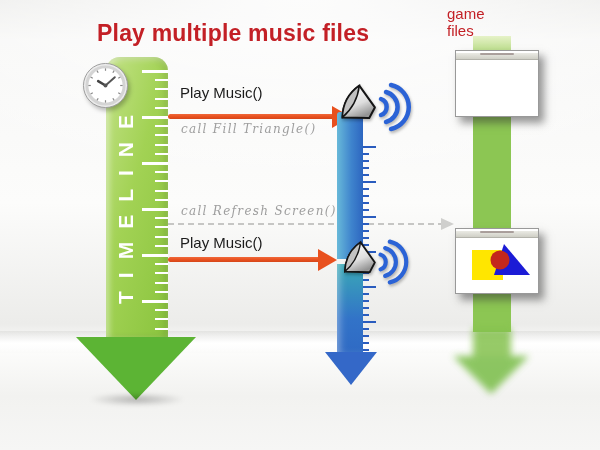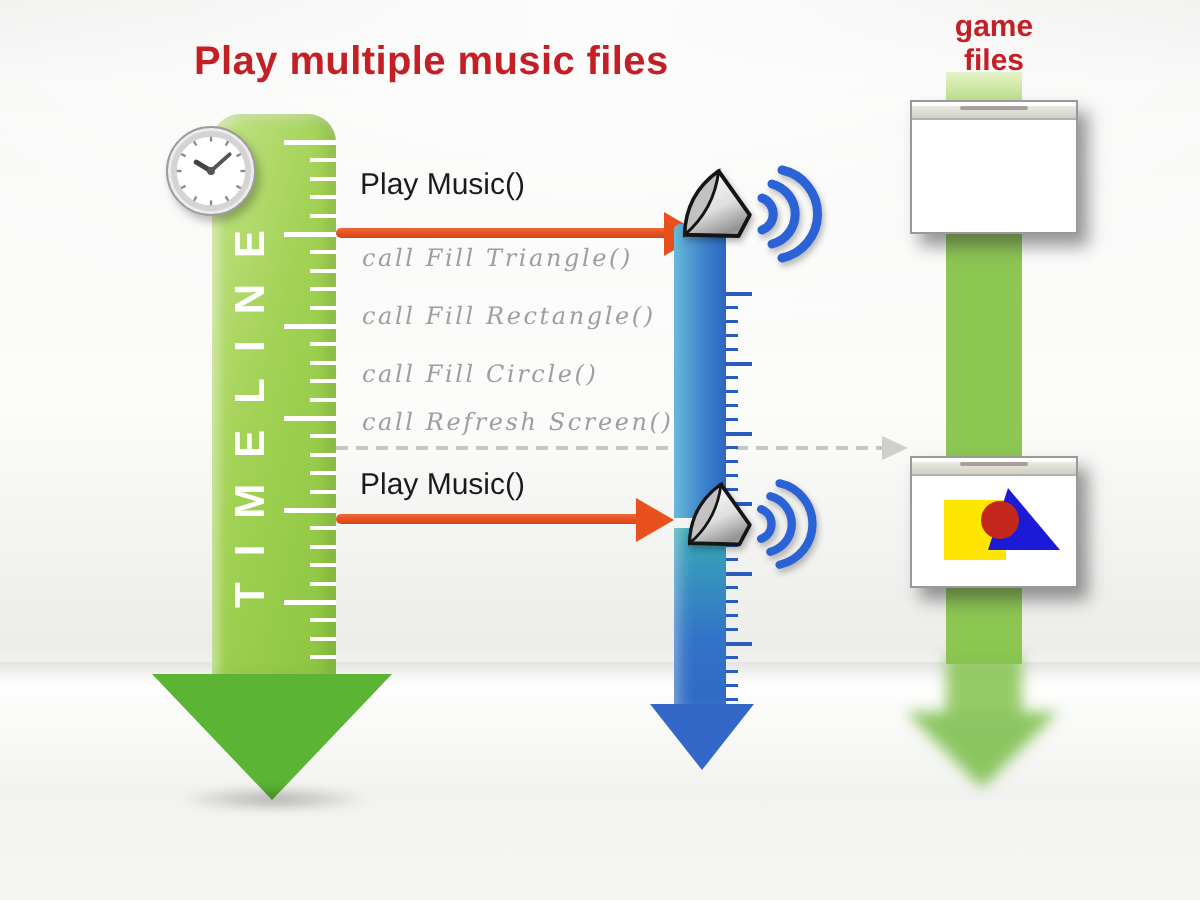--- a/index.html
+++ b/index.html
@@ -5,21 +5,21 @@
   html,body{margin:0;padding:0;background:#fff;}
   #canvas{
     position:relative;width:600px;height:450px;overflow:hidden;
     font-family:"Liberation Sans",sans-serif;
     background:
       radial-gradient(130% 80% at 50% -5%, rgba(255,255,255,.95), rgba(255,255,255,0) 60%),
       linear-gradient(to bottom,#ebebe9 0%,#f7f7f6 9%,#fcfcfb 45%,#ececea 72%,#fdfdfc 77%,#f2f2f0 88%,#f6f6f5 100%);
   }
   .abs{position:absolute;}
   
-  .title{left:97px;top:20px;font-size:20px;font-weight:600;color:#c32026;letter-spacing:.2px;}
+  .title{left:97px;top:20px;font-size:23px;font-weight:600;color:#c32026;letter-spacing:.2px;}
   
   .floor{left:0;top:331px;width:600px;height:22px;
     background:linear-gradient(to bottom,rgba(190,190,188,.28),rgba(255,255,255,.95) 55%,rgba(246,246,244,.2));}
   
   .tl-bar{left:106px;top:57px;width:62px;height:281px;border-radius:14px 14px 0 0;
     background:linear-gradient(105deg,#c3e287 0%,#a2d254 45%,#8ac43e 100%);
     box-shadow:inset -4px 0 7px rgba(0,0,0,.10), inset 3px 2px 6px rgba(255,255,255,.45);}
   .tl-bar::before{content:"";position:absolute;right:0;top:13px;bottom:2px;width:26px;
     background:repeating-linear-gradient(to bottom,#ffffff 0 2.6px,transparent 2.6px 46px);}
   .tl-bar::after{content:"";position:absolute;right:0;top:13px;bottom:2px;width:13px;
@@ -48,22 +48,22 @@
     background:linear-gradient(to bottom,#3aa9b6,#3273c8 62%,#2f6ac4);
     box-shadow:inset 6px 0 8px -4px rgba(255,255,255,.45);}
   .br-ticks-minor{left:363px;top:146px;width:6px;height:206px;
     background:repeating-linear-gradient(to bottom,#2a5cbe 0 1.7px,transparent 1.7px 7px);}
   .br-ticks-major{left:363px;top:146px;width:13px;height:206px;
     background:repeating-linear-gradient(to bottom,#2a5cbe 0 2px,transparent 2px 35px);}
   .br-head{left:325px;top:352px;width:0;height:0;
     border-left:26px solid transparent;border-right:26px solid transparent;border-top:33px solid #3468c8;}
   .speaker{filter:drop-shadow(1px 2px 1.5px rgba(0,0,0,.28));}
   
-  .gw-label{left:447px;top:6px;width:100px;text-align:center;color:#c32026;
-    font-size:15px;font-weight:700;line-height:1.12;}
+  .gw-label{left:447px;top:6px;width:100px;color:#c32026;
+    font-size:15px;font-weight:400;line-height:1.12;}
   .g-band{left:473px;top:36px;width:38px;height:296px;z-index:1;
     background:linear-gradient(to bottom,#e6f2c8 0,#aad573 7%,#8cc653 14%,#8cc653 100%);}
   .g-band-end{left:448px;top:328px;width:84px;height:72px;filter:blur(3.5px);opacity:.85;z-index:1;}
   .g-band-end .stem{position:absolute;left:25px;top:0;width:38px;height:32px;background:#85c24e;}
   .g-band-end .tip{position:absolute;left:5px;top:28px;width:0;height:0;
     border-left:38px solid transparent;border-right:38px solid transparent;border-top:38px solid #79bd47;}
   .gwin{width:82px;background:#fff;border:1px solid #999;box-shadow:5px 6px 8px rgba(50,50,50,.5);z-index:2;}
   .gwin .tbar{height:6px;border-bottom:1px solid #b3b3ab;
     background:linear-gradient(#eaeae4,#cfcfc6);}
   .gwin .tbar::after{content:"";display:block;width:34px;height:2px;margin:2px auto 0;
@@ -101,22 +101,20 @@
       <line x1="8.8" y1="15.3" x2="11" y2="16.5"></line>
         <line x1="15.3" y1="8.8" x2="16.5" y2="11"></line>
     </g>
     <line x1="24" y1="24" x2="16.5" y2="19.5" stroke="#444" stroke-width="2.6" stroke-linecap="round"></line>
     <line x1="24" y1="24" x2="33.5" y2="15.5" stroke="#555" stroke-width="2" stroke-linecap="round"></line>
     <circle cx="24" cy="24" r="2" fill="#555"></circle>
   </svg>
 
   <div class="abs music-lbl" style="top:84px;">Play Music()</div>
   <div class="abs call-lbl" style="top:122px;">call Fill Triangle()</div>
-  <div class="abs call-lbl" style="top:151px;">call Fill Rectangle()</div>
-  <div class="abs call-lbl" style="top:180px;">call Fill Circle()</div>
   <div class="abs call-lbl" style="top:204px;">call Refresh Screen()</div>
   <div class="abs music-lbl" style="top:234px;">Play Music()</div>
 
   <div class="abs oarrow" style="left:168px;top:114px;width:168px;"></div>
   <div class="abs oarrow-head" style="left:332px;top:106px;"></div>
   <div class="abs oarrow" style="left:168px;top:257px;width:152px;"></div>
   <div class="abs oarrow-head" style="left:318px;top:249px;"></div>
 
   <div class="abs dashed-line"></div>
   <div class="abs dashed-head"></div>

